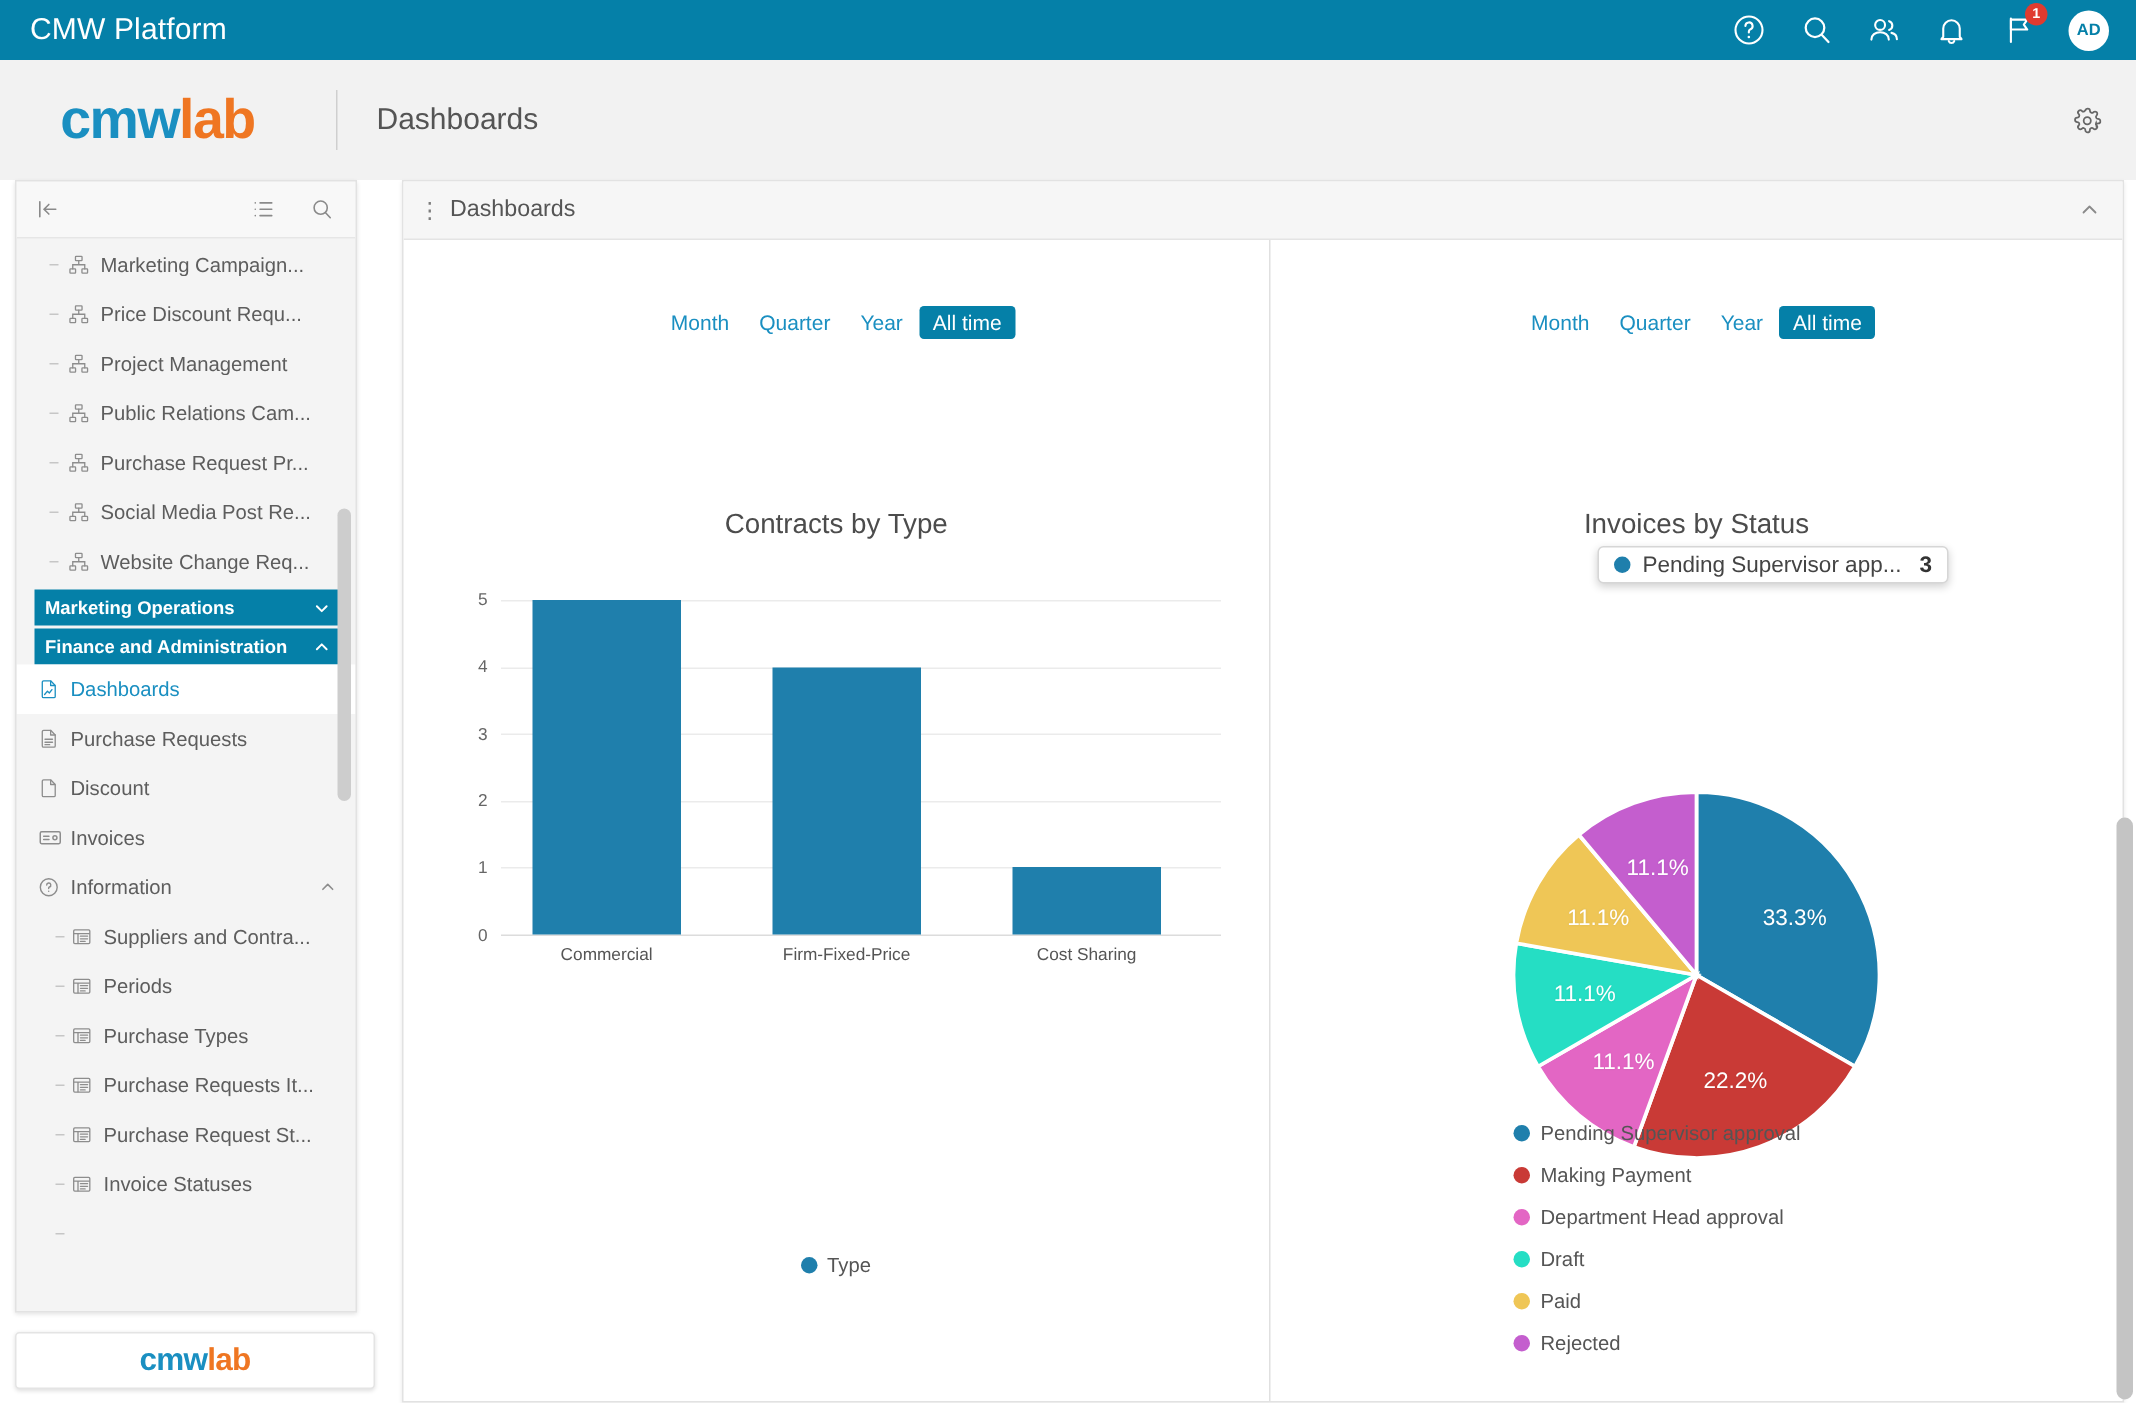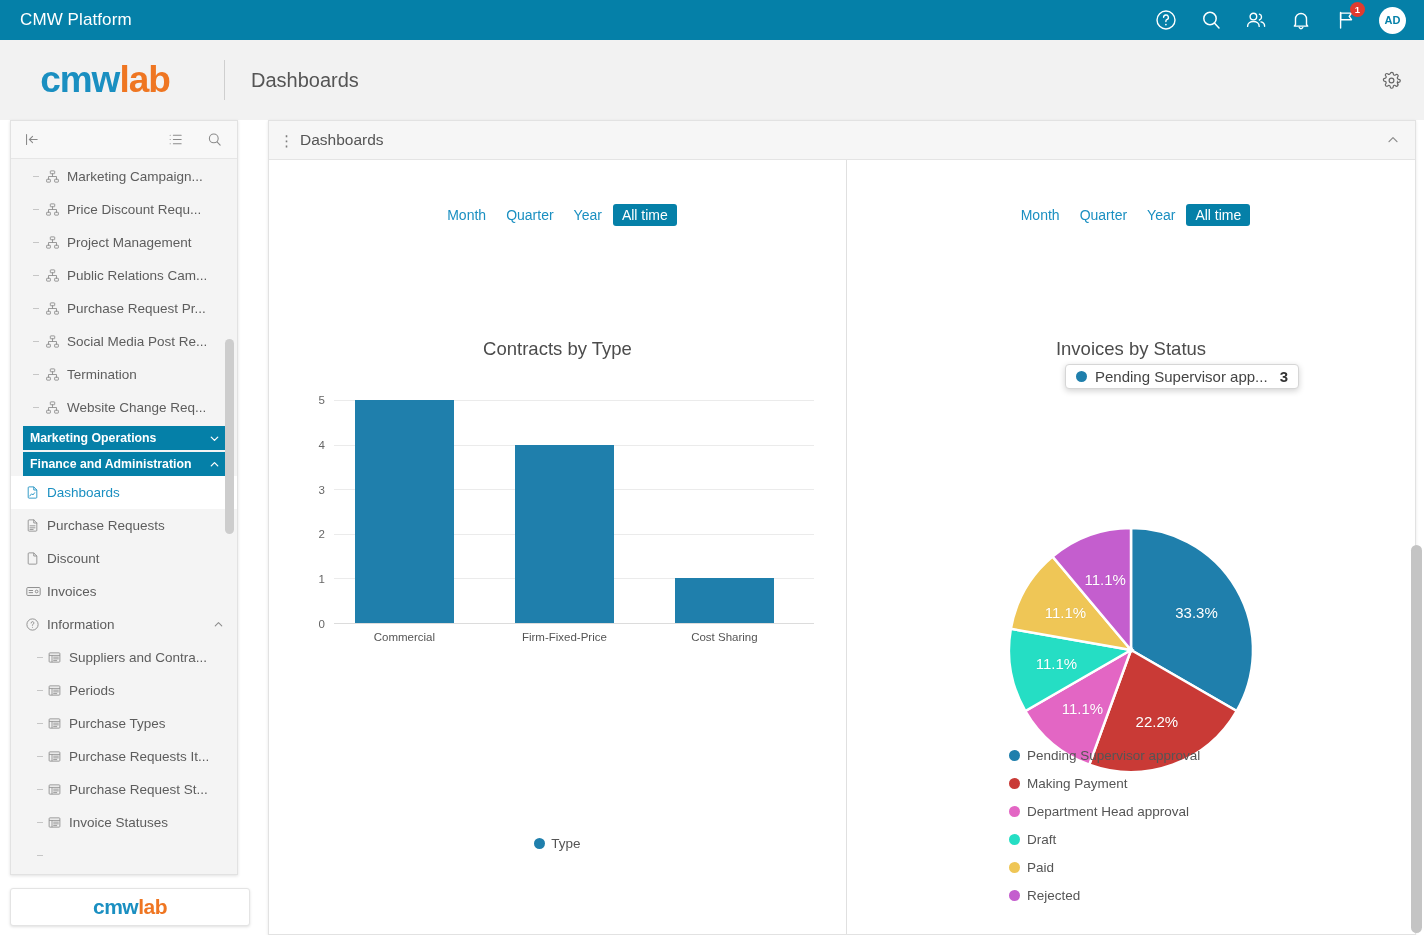--- a/index.html
+++ b/index.html
@@ -11,21 +11,21 @@
   }
 
   
   .platform-bar {
     position: absolute; top: 0; left: 0;
     width: 1424px; height: 40px;
     background: #0580a8;
     display: flex; align-items: center;
   }
   .platform-title {
-    color: #ffffff; font-size: 17px; margin-left: 20px; letter-spacing: .1px;
+    color: #ffffff; font-size: 20px; margin-left: 20px; letter-spacing: .1px;
   }
   .platform-icons {
     margin-left: auto; display: flex; align-items: center; gap: 21px;
     margin-right: 18px;
   }
   .pl-icon { width: 24px; height: 24px; color: #ffffff; display: block; position: relative; cursor: pointer; }
   .pl-icon svg { display: block; }
   .flag-wrap { position: relative; }
   .flag-badge {
     position: absolute; top: -6px; right: -7px;
@@ -387,31 +387,20 @@
         <div class="sb-item proc">
           <span class="ic">
             <svg width="15" height="15" viewBox="0 0 24 24" fill="none" stroke="currentColor" stroke-width="1.4">
               <rect x="8.5" y="3" width="7" height="4.6" rx=".7"></rect>
               <rect x="2.6" y="16.4" width="6" height="4.6" rx=".7"></rect>
               <rect x="15.4" y="16.4" width="6" height="4.6" rx=".7"></rect>
               <path d="M12 7.6v4.4M5.6 16.4v-4.4h12.8v4.4" stroke-linecap="round"></path>
             </svg>
           </span>
           <span class="lbl">Social Media Post Re...</span>
-        </div>
-        <div class="sb-item proc">
-          <span class="ic">
-            <svg width="15" height="15" viewBox="0 0 24 24" fill="none" stroke="currentColor" stroke-width="1.4">
-              <rect x="8.5" y="3" width="7" height="4.6" rx=".7"></rect>
-              <rect x="2.6" y="16.4" width="6" height="4.6" rx=".7"></rect>
-              <rect x="15.4" y="16.4" width="6" height="4.6" rx=".7"></rect>
-              <path d="M12 7.6v4.4M5.6 16.4v-4.4h12.8v4.4" stroke-linecap="round"></path>
-            </svg>
-          </span>
-          <span class="lbl">Termination</span>
         </div>
         <div class="sb-item proc">
           <span class="ic">
             <svg width="15" height="15" viewBox="0 0 24 24" fill="none" stroke="currentColor" stroke-width="1.4">
               <rect x="8.5" y="3" width="7" height="4.6" rx=".7"></rect>
               <rect x="2.6" y="16.4" width="6" height="4.6" rx=".7"></rect>
               <rect x="15.4" y="16.4" width="6" height="4.6" rx=".7"></rect>
               <path d="M12 7.6v4.4M5.6 16.4v-4.4h12.8v4.4" stroke-linecap="round"></path>
             </svg>
           </span>

